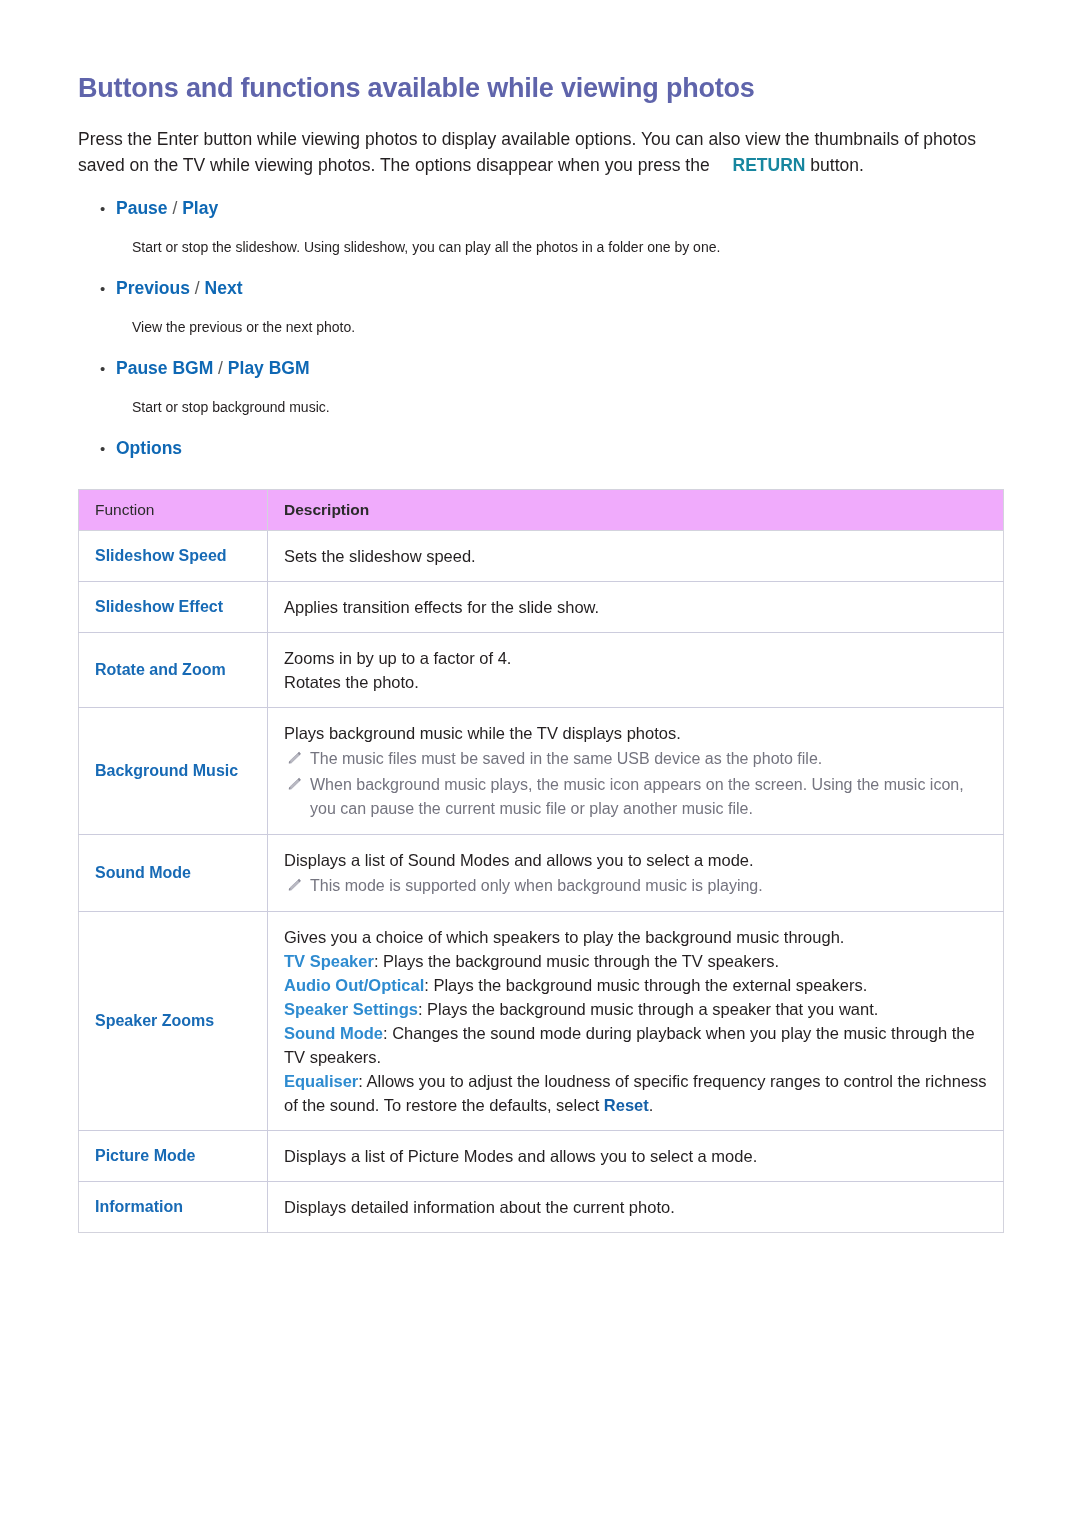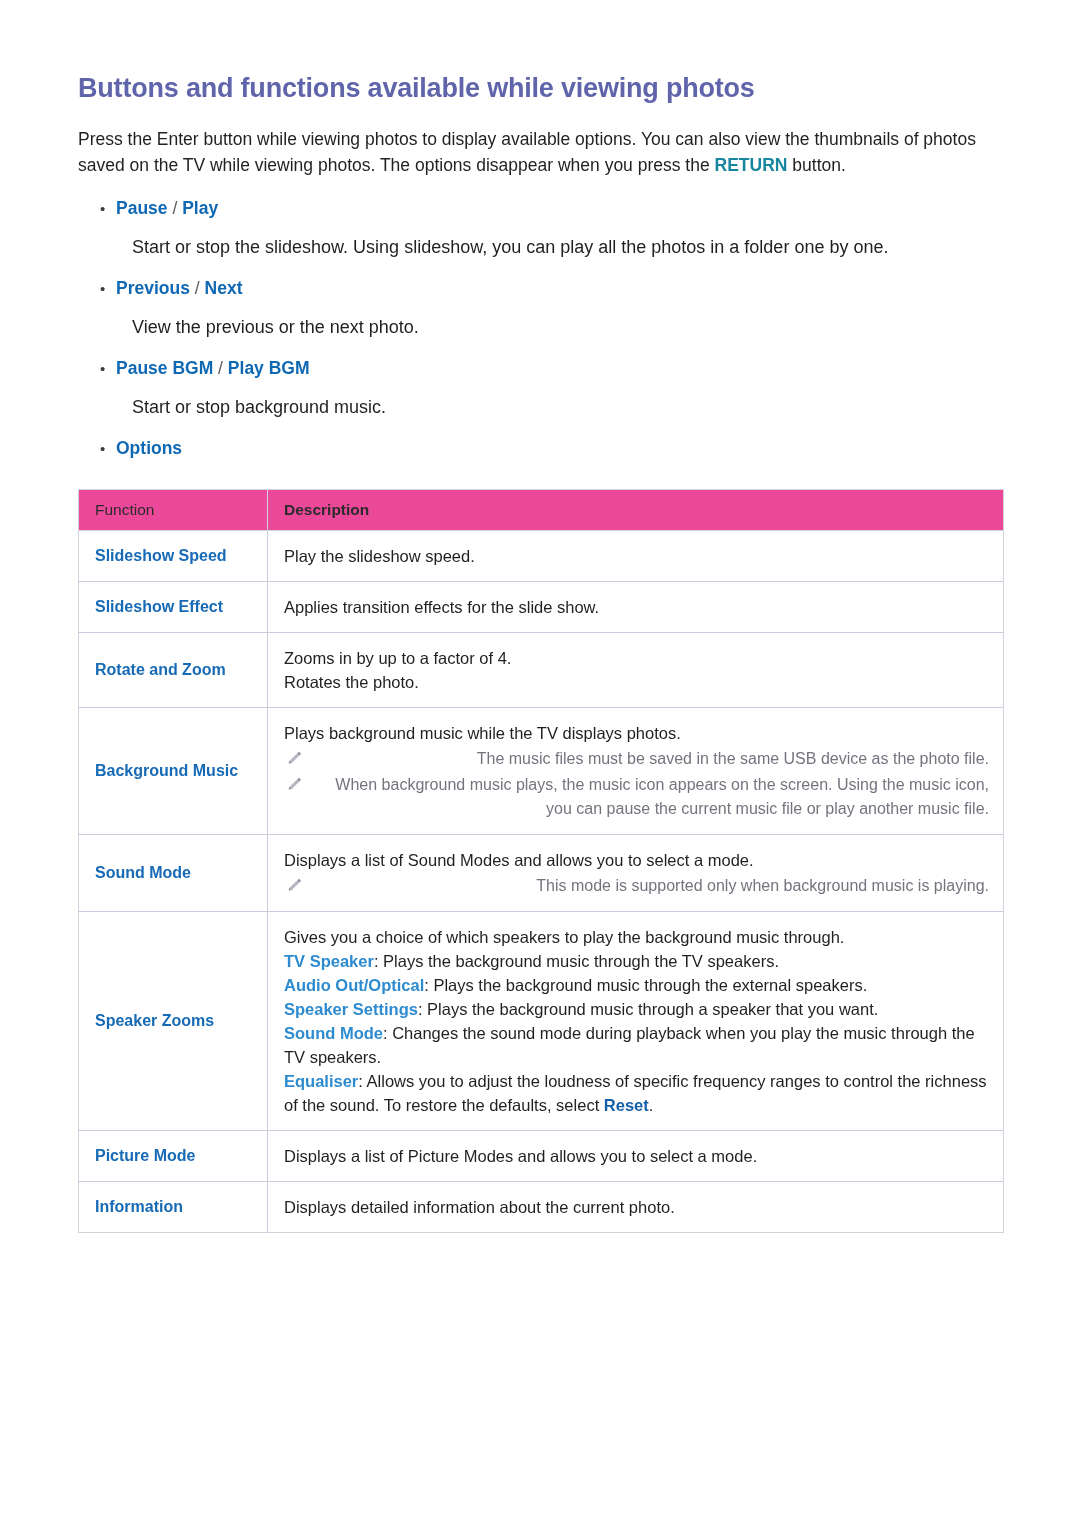--- a/index.html
+++ b/index.html
@@ -35,21 +35,21 @@
   }
 
   
   .intro {
     font-size: 17.5px;
     line-height: 26px;
     color: #231f20;
     margin: 0 0 18px 0;
     max-width: 915px;
   }
-  .kw-teal { color: #17869f; font-weight: bold; }
+  .kw-teal { color: #17869f; font-weight: bold; margin-left: 18px; }
 
   
   .bullet-block { margin: 0 0 4px 0; }
 
   .bullet-row {
     display: flex;
     align-items: baseline;
     margin: 16px 0 0 22px;
   }
   .bullet-dot {
@@ -61,39 +61,39 @@
   }
   .bullet-label {
     font-size: 17.5px;
     font-weight: bold;
     line-height: 24px;
     color: #0f68b4;
   }
   .sep { color: #5b5b5b; font-weight: normal; }
 
   .bullet-desc {
-    font-size: 18px;
+    font-size: 14px;
     line-height: 26px;
     color: #231f20;
     margin: 13px 0 0 54px;
   }
 
   
   .opt-table {
     margin-top: 28px;
     width: 925px;
     border-collapse: collapse;
     table-layout: fixed;
     border: 1px solid #d3d3dd;
   }
   .opt-table col.c1 { width: 189px; }
   .opt-table col.c2 { width: 736px; }
 
   .opt-table th {
-    background: #ec4899;
+    background: #f0abfc;
     color: #2b2b2b;
     font-size: 15.5px;
     font-weight: normal;
     text-align: left;
     padding: 11px 0 11px 16px;
     border-right: 1px solid #d3d3dd;
     border-bottom: 1px solid #d3d3dd;
     vertical-align: middle;
   }
   .opt-table th:last-child { border-right: none; font-weight: bold; }
@@ -131,21 +131,21 @@
     margin-top: 2px;
   }
   .note .pencil {
     flex: 0 0 22px;
     width: 22px;
     height: 22px;
     margin-right: 4px;
     position: relative;
     top: 1px;
   }
-  .note .note-text { flex: 1 1 auto; text-align: right; }
+  .note .note-text { flex: 1 1 auto; }
 
   
   .kw-light { color: #2e8bd0; font-weight: bold; }
   .kw-dark  { color: #1560a8; font-weight: bold; }
 </style>
 </head>
 <body>
 
 <div class="page">
 
@@ -195,21 +195,21 @@
       <tr>
         <th>Function</th>
         <th>Description</th>
       </tr>
     </thead>
     <tbody>
 
       <tr>
         <td class="fn-cell">Slideshow Speed</td>
         <td class="desc-cell">
-          <span class="desc-line">Play the slideshow speed.</span>
+          <span class="desc-line">Sets the slideshow speed.</span>
         </td>
       </tr>
 
       <tr>
         <td class="fn-cell">Slideshow Effect</td>
         <td class="desc-cell">
           <span class="desc-line">Applies transition effects for the slide show.</span>
         </td>
       </tr>
 

